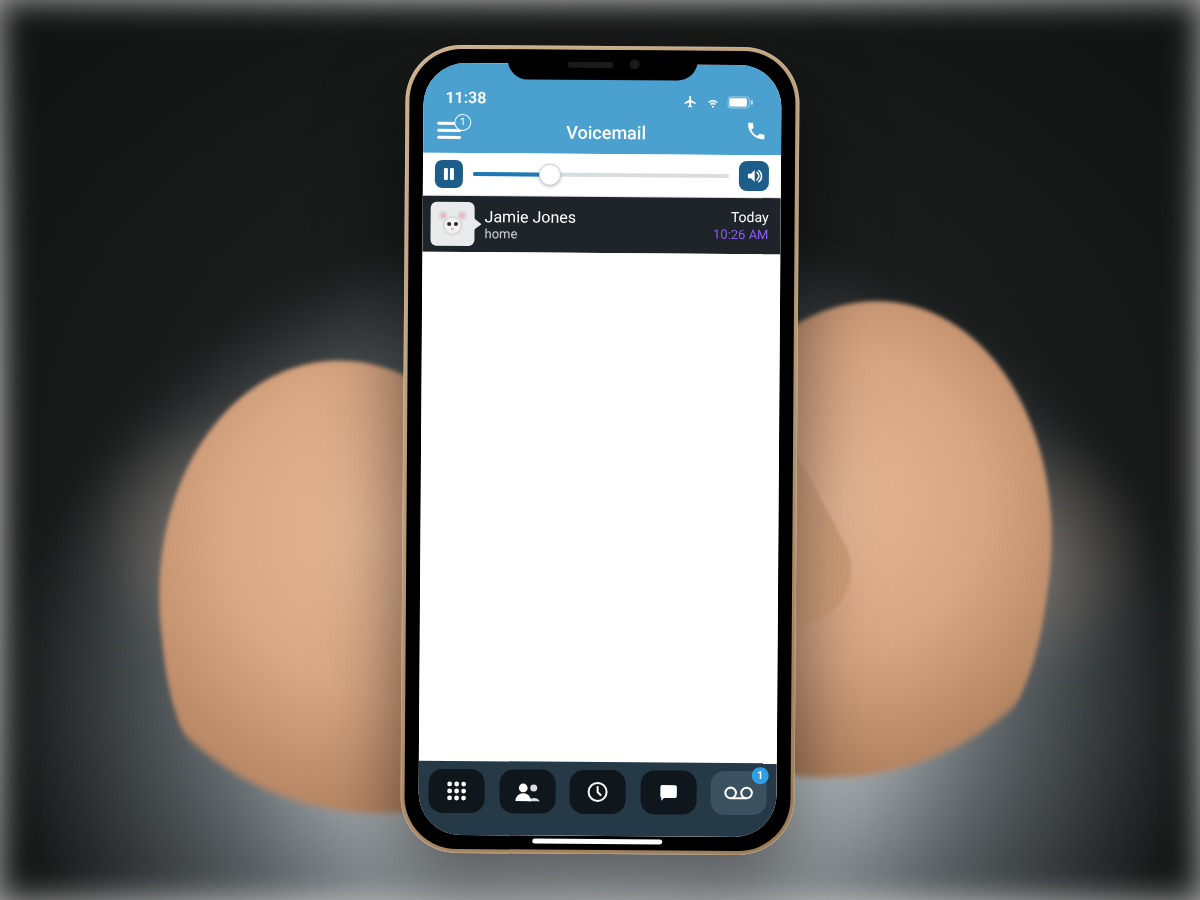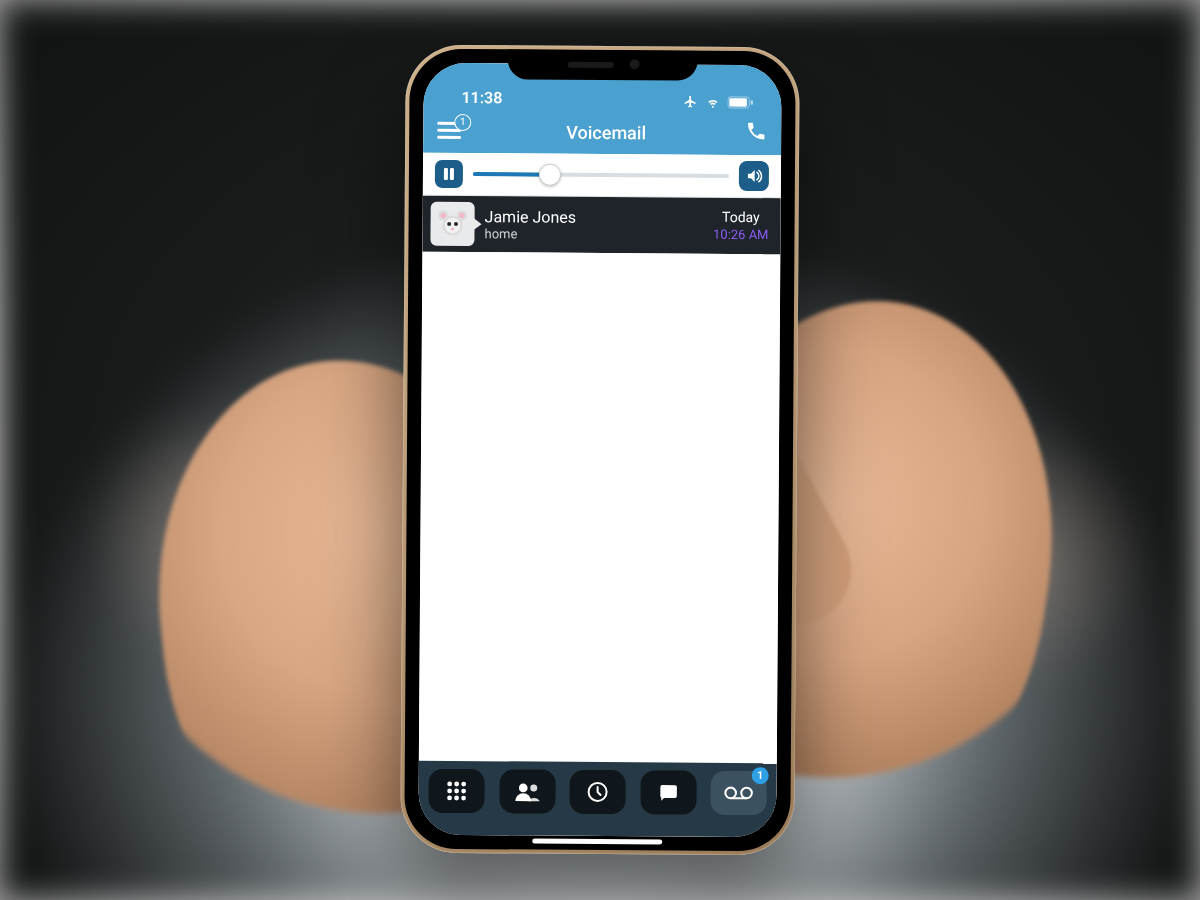--- a/index.html
+++ b/index.html
@@ -25,21 +25,21 @@
   .phone-inner{position:relative;width:100%;height:100%;border-radius:52px;background:#000;overflow:hidden;}
   .screen{position:absolute;inset:14px;border-radius:42px;overflow:hidden;background:#fff;}
   .notch{position:absolute;top:0;left:50%;transform:translateX(-50%);width:190px;height:30px;background:#000;border-bottom-left-radius:20px;border-bottom-right-radius:20px;z-index:50;}
   .notch::before{content:"";position:absolute;left:60px;top:12px;width:46px;height:6px;background:#1a1a1a;border-radius:4px;}
   .notch::after{content:"";position:absolute;right:58px;top:9px;width:10px;height:10px;background:#1a1a1a;border-radius:50%;}
   .home-ind{position:absolute;bottom:6px;left:50%;transform:translateX(-50%);width:130px;height:5px;background:#fdfdfd;border-radius:3px;z-index:60;}
 
   
   .header{background:#4aa1d0;color:#fff;}
   .statusbar{height:44px;display:flex;align-items:flex-end;justify-content:space-between;padding:0 22px 2px;}
-  .sb-time{font-weight:600;font-size:16px;margin-left:16px;}
+  .sb-time{font-weight:600;font-size:16px;}
   .sb-icons{display:flex;gap:6px;align-items:center;margin-right:6px;}
   .sb-icons svg{display:block;}
 
   .navbar{height:44px;display:flex;align-items:center;justify-content:space-between;padding:0 14px;}
   .nav-title{font-size:18px;font-weight:500;}
   .menu-btn{position:relative;width:30px;height:24px;}
   .menu-btn .bars{position:absolute;left:0;top:3px;width:24px;height:18px;}
   .menu-btn .bars span{position:absolute;left:0;width:24px;height:3px;background:#fff;border-radius:2px;}
   .menu-btn .bars span:nth-child(1){top:0;}
   .menu-btn .bars span:nth-child(2){top:7px;}
@@ -57,21 +57,21 @@
 
   
   .vm-row{display:flex;align-items:center;background:#1e2429;color:#fff;height:56px;padding:0 12px 0 8px;gap:10px;}
   .avatar-wrap{position:relative;width:44px;height:44px;}
   .avatar{width:44px;height:44px;border-radius:6px;background:#e9eaec;display:flex;align-items:center;justify-content:center;}
   .bubble-tip{position:absolute;right:-7px;top:50%;transform:translateY(-50%);width:0;height:0;border-top:6px solid transparent;border-bottom:6px solid transparent;border-left:8px solid #e9eaec;}
   .vm-main{flex:1;display:flex;flex-direction:column;line-height:1.2;}
   .vm-name{font-size:16px;}
   .vm-label{font-size:13px;color:#cfd2d4;}
   .vm-time{text-align:right;display:flex;flex-direction:column;line-height:1.25;}
-  .vm-day{font-size:14px;text-align:center;}
+  .vm-day{font-size:14px;}
   .vm-hour{font-size:13px;color:#8b5cf6;}
 
   .content{flex:1;background:#fff;}
   .screen-col{display:flex;flex-direction:column;height:100%;}
 
   
   .tabbar{background:#253947;padding:8px 10px 22px;display:flex;justify-content:space-between;gap:8px;}
   .tab{width:56px;height:44px;border-radius:14px;background:#10171c;display:flex;align-items:center;justify-content:center;position:relative;}
   .tab svg{display:block;}
   .tab.active{background:#3c5160;}

